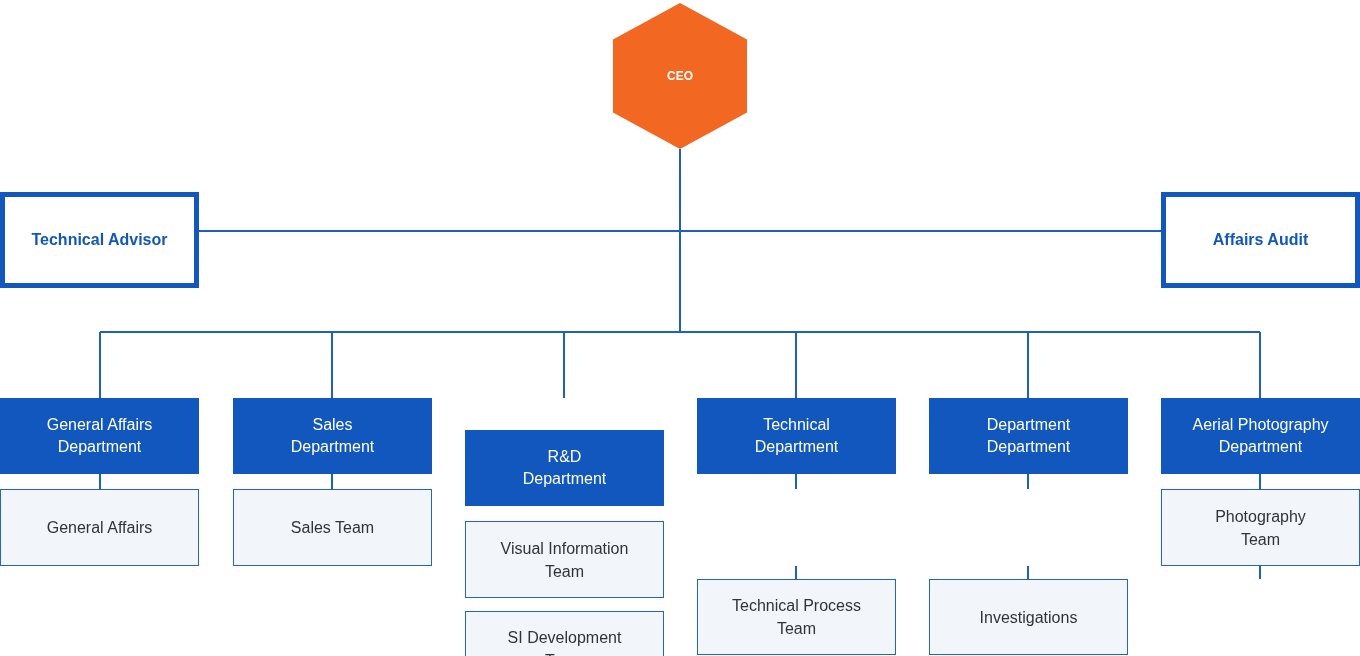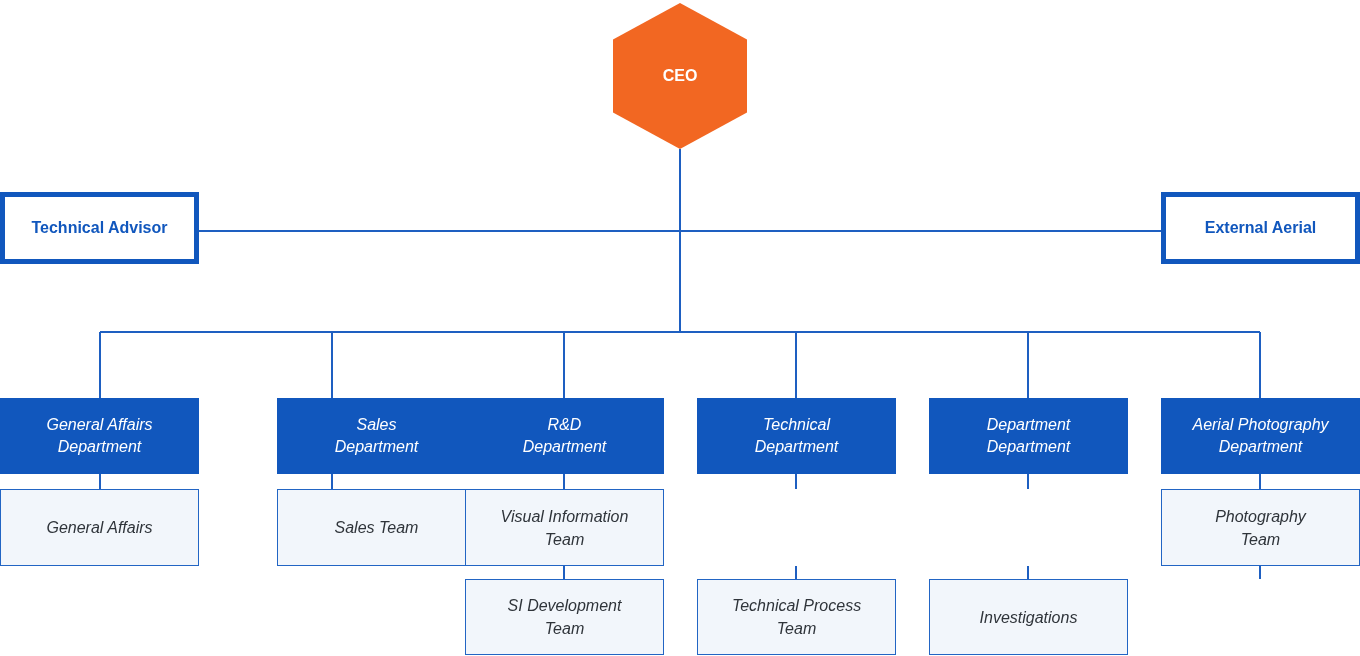--- a/index.html
+++ b/index.html
@@ -13,25 +13,25 @@
   
   .line{position:absolute;background:#1e5fc1;}
   .line.v{width:2px;margin-left:-1px;}
   .line.h{height:2px;margin-top:-1px;}
   
   .hex{
     position:absolute;left:613px;top:3px;width:134px;height:146px;
     background:#f26722;
     clip-path:polygon(50% 0%,100% 25%,100% 75%,50% 100%,0% 75%,0% 25%);
     display:flex;align-items:center;justify-content:center;
-    color:#ffffff;font-size:16px;font-weight:700;text-align:right;
+    color:#ffffff;font-size:12px;font-weight:700;text-align:right;
   }
   
   .staff{
-    position:absolute;top:192px;width:199px;height:72px;
+    position:absolute;top:192px;width:199px;height:96px;
     box-sizing:border-box;background:#ffffff;border:5px solid #1157bd;
     display:flex;align-items:center;justify-content:center;
     color:#1157bd;font-size:16px;font-weight:700;text-align:center;
   }
   .staff.left{left:0;}
   .staff.right{left:1161px;}
   
   .dept{
     position:absolute;top:398px;width:199px;height:76px;
     box-sizing:border-box;background:#1157bd;
@@ -42,23 +42,23 @@
   
   .team{
     position:absolute;width:199px;height:77px;
     box-sizing:border-box;background:#f2f6fb;border:1.5px solid #2265c4;
     display:flex;align-items:center;justify-content:center;
     color:#2f343a;font-size:16px;text-align:center;line-height:23px;
   }
   .team.r1{top:489px;}
   .team.r2{top:579px;height:76px;}
   
-  .c0{left:0;} .c1{left:233px;margin-left:44px;} .c2{left:465px;}
+  .c0{left:0;} .c1{left:233px;} .c2{left:465px;margin-top:32px;}
   .c3{left:697px;} .c4{929px;left:929px;} .c5{left:1161px;}
-  .ln{display:block;font-style:italic;}
+  .ln{display:block;}
 </style>
 </head>
 <body>
 
 <div class="canvas">
 
   <div class="line v" style="left:680px;top:149px;height:183px"></div>
   <div class="line h" style="left:199px;top:231px;width:962px"></div>
   <div class="line h" style="left:100px;top:332px;width:1160px"></div>
 
@@ -82,21 +82,21 @@
   <div class="line v" style="left:1260px;top:566px;height:13px"></div>
 
   <div class="hex">
     <span>CEO</span>
   </div>
 
   <div class="staff left">
     <span>Technical Advisor</span>
   </div>
   <div class="staff right">
-    <span>External Aerial</span>
+    <span>Affairs Audit</span>
   </div>
 
   <div class="dept c0">
     <div>
       <span class="ln">General Affairs</span>
       <span class="ln">Department</span>
     </div>
   </div>
   <div class="team r1 c0">
     <div>

